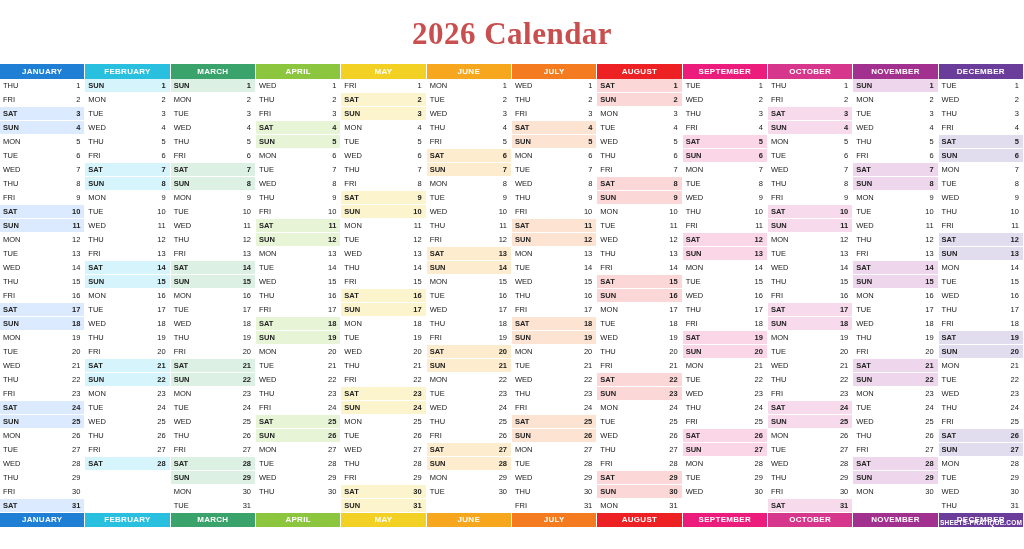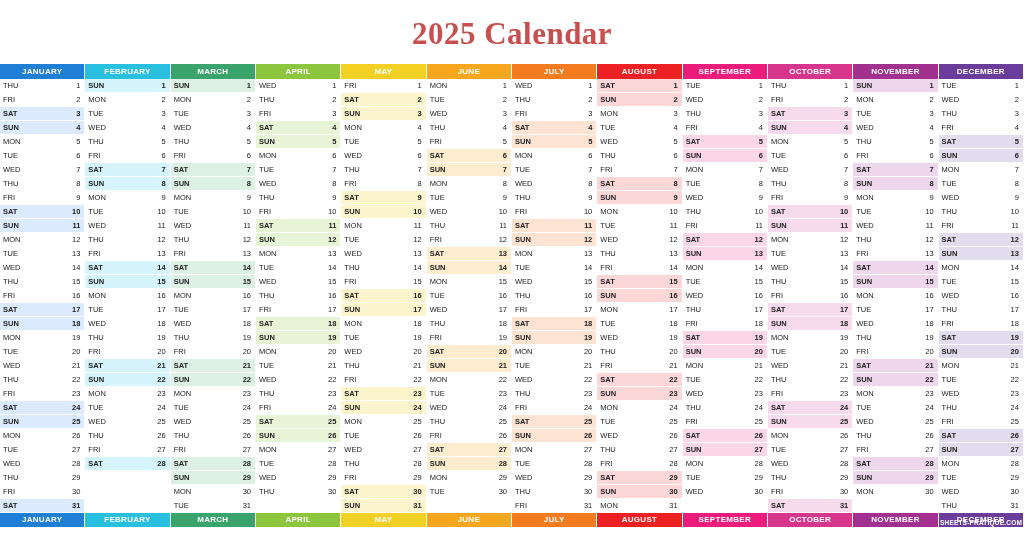--- a/index.html
+++ b/index.html
@@ -79,21 +79,21 @@
     font-size:6.5px;
     color:#ffffff;
     font-weight:bold;
     letter-spacing:0.2px;
   }
   #footwrap{position:relative;}
 </style>
 </head>
 <body>
 
-<div id="title">2025 Calendar</div>
+<div id="title">2026 Calendar</div>
 
 <div id="cal">
     <div class="month">
       <div class="mhead" style="background: rgb(31, 127, 212);">JANUARY</div>
       <div class="days">
         <div class="day">
           <span class="dw">THU</span>
           <span class="dn">1</span>
         </div>
         <div class="day">

